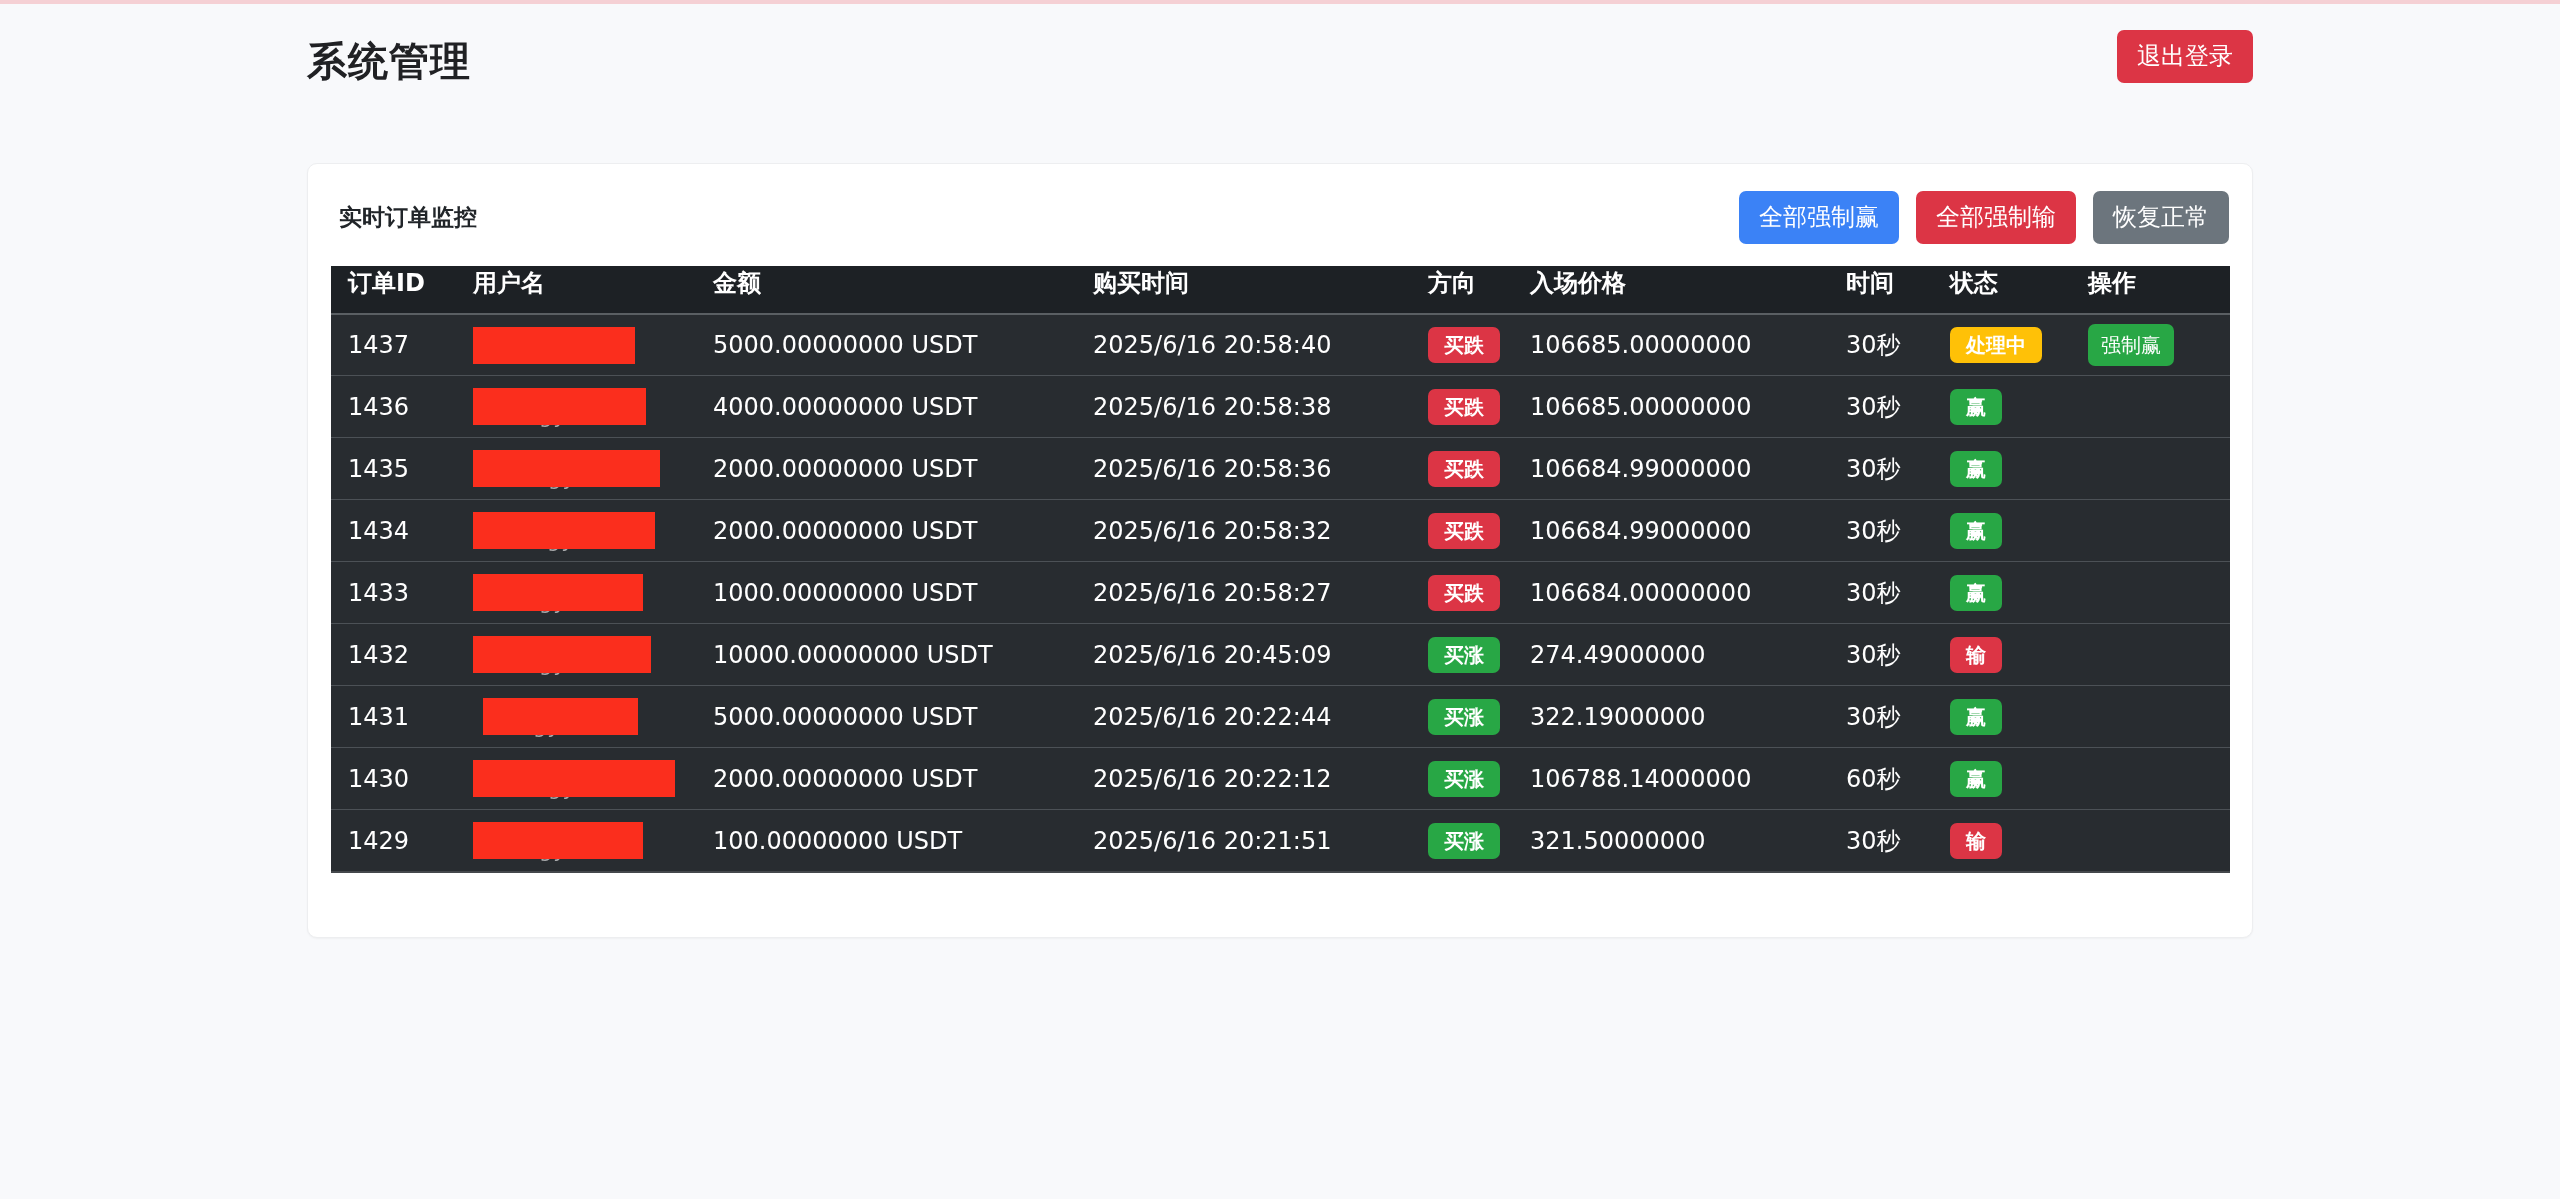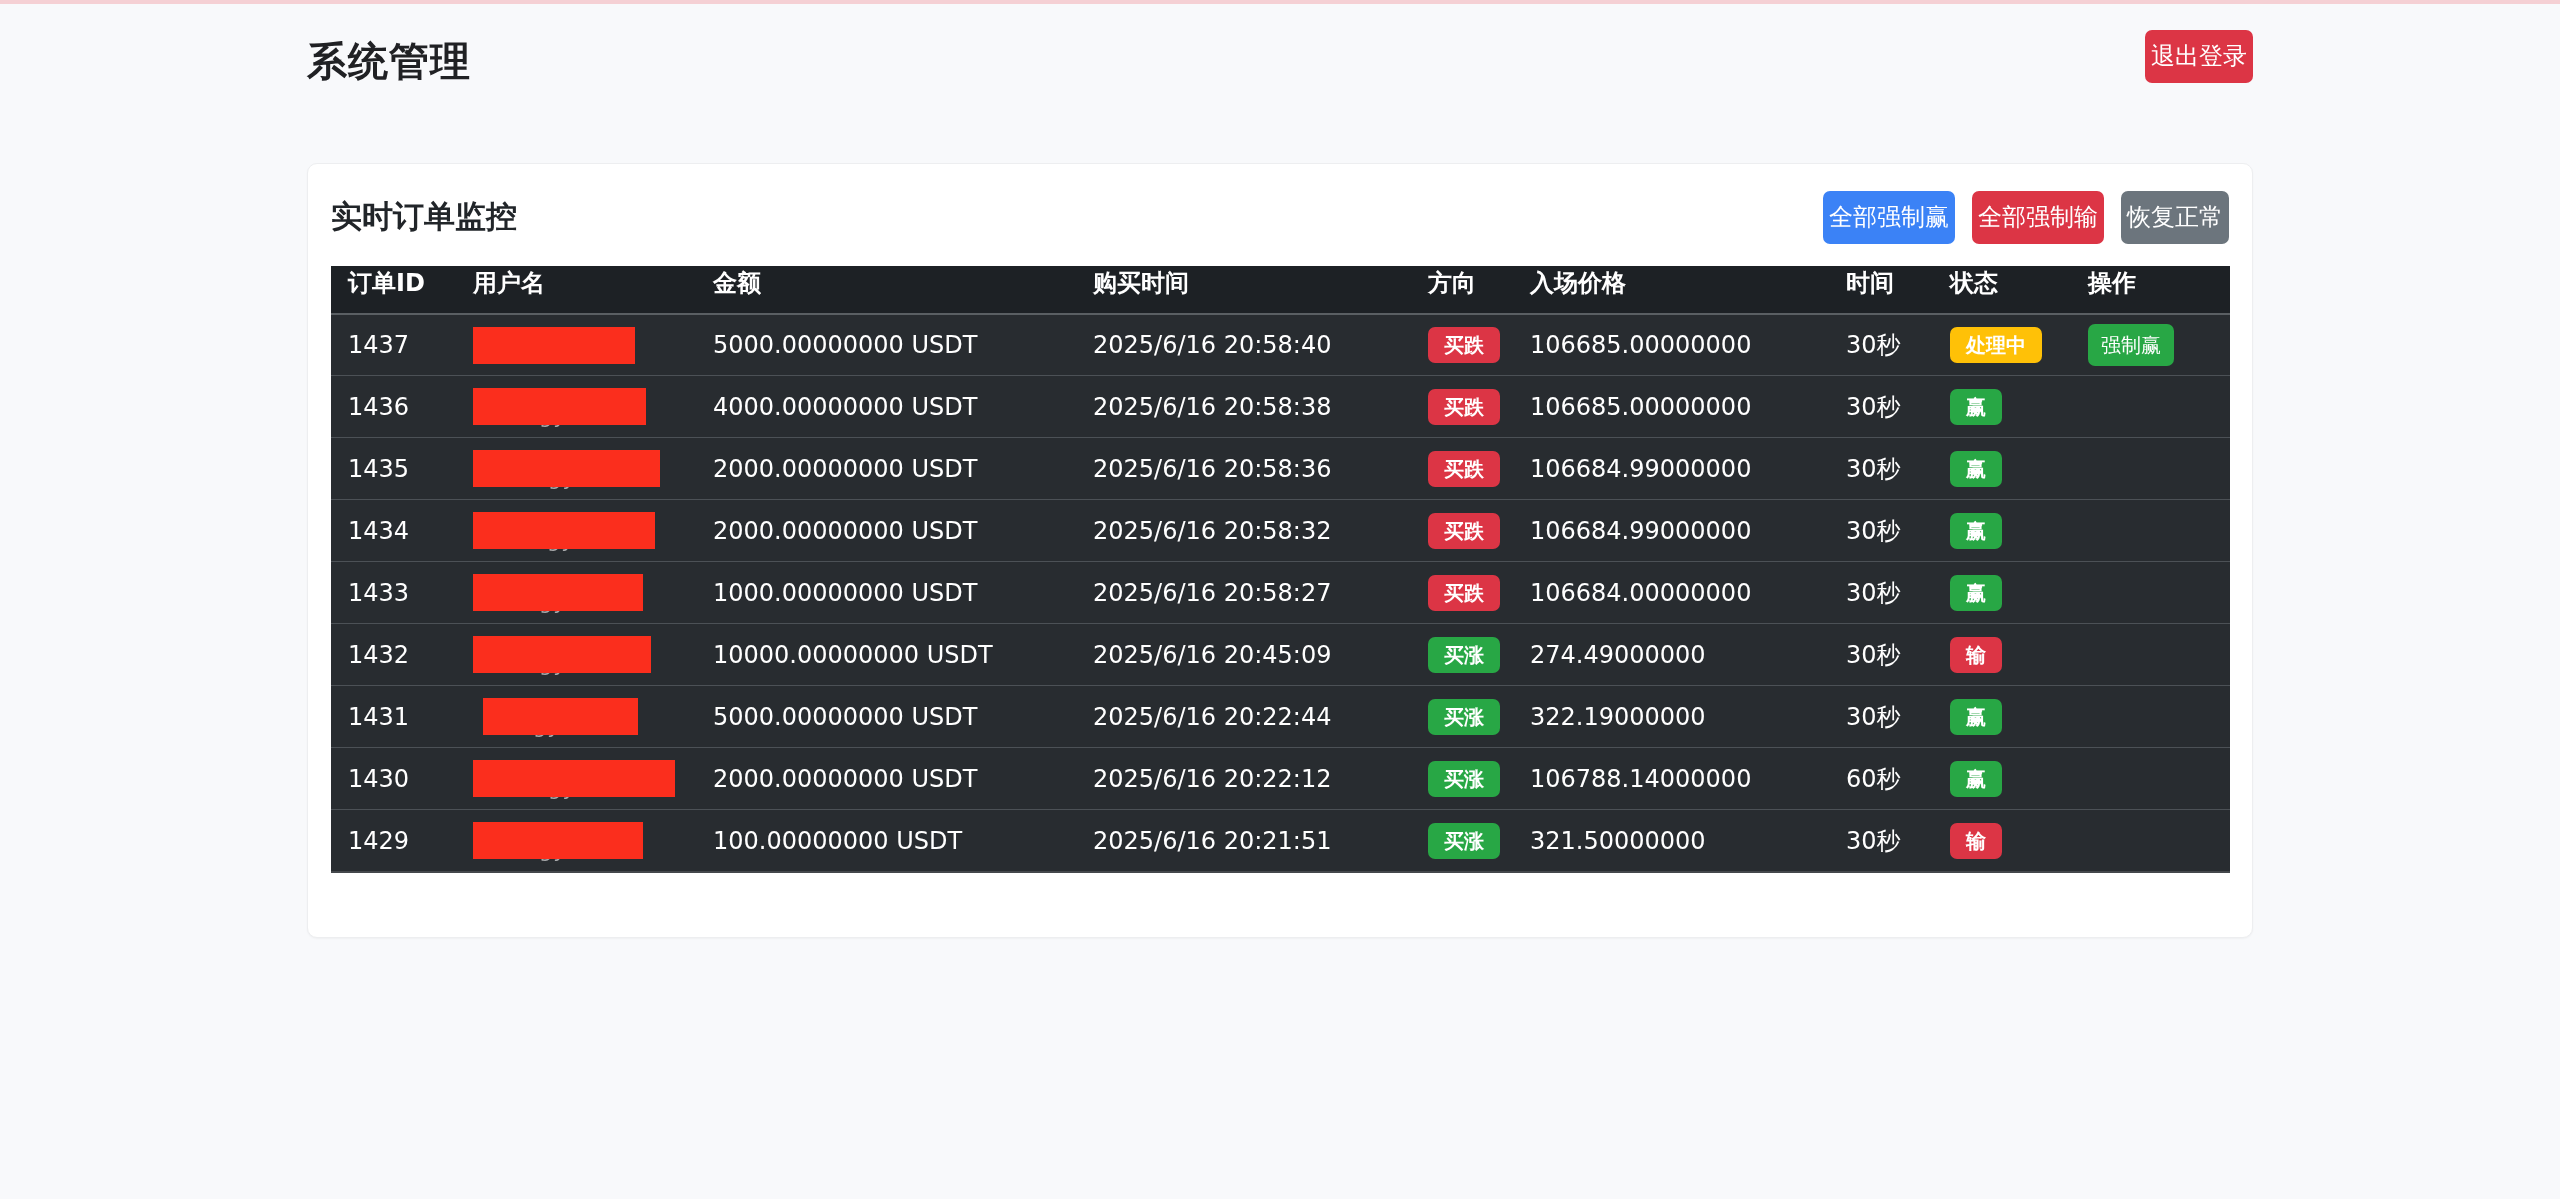--- a/index.html
+++ b/index.html
@@ -12,42 +12,42 @@
     color:#202124;
   }
   .topstrip { height:4px; background:#f5d0d4; }
   .container { width:1946px; margin:0 auto; padding-top:26px; }
 
   .header-row { display:flex; justify-content:space-between; align-items:flex-start; }
   h1.page-title { font-size:40px; font-weight:700; margin:4px 0 40px 0; letter-spacing:1px; }
 
   .btn {
     border:none; border-radius:7px; color:#fff; font-size:24px;
-    padding:12px 6px; cursor:pointer; font-family:inherit; line-height:1.2;
+    padding:12px 20px; cursor:pointer; font-family:inherit; line-height:1.2;
     white-space:nowrap;
   }
   .btn.success { background:#3b82f6; }
   .btn.danger  { background:#dc3545; }
   .btn.secondary { background:#6c757d; }
 
   .tabs { display:flex; border-bottom:1px solid #dee2e6; }
   .tab {
     font-size:24px; padding:15px 23px; color:#0d6efd; cursor:pointer;
     border:1px solid transparent; border-radius:8px 8px 0 0; margin-bottom:-1px;
     white-space:nowrap; line-height:1.2;
   }
   .tab.active { background:#fff; color:#3c4043; border-color:#dee2e6 #dee2e6 #fff; }
 
   .card {
     background:#fff; border:1px solid #edeef0; border-radius:10px;
     margin-top:34px; padding:23px 23px 64px 23px;
     box-shadow:0 1px 2px rgba(0,0,0,.04);
   }
   .card-head { display:flex; justify-content:space-between; align-items:center; margin:4px 0 22px 0; }
-  .card-head h2 { font-size:31px; font-weight:600; margin:0; color:#212529; }
+  .card-head h2 { font-size:23px; font-weight:600; margin:8px; color:#212529; }
   .actions { display:flex; gap:17px; }
 
   table.orders {
     width:100%; border-collapse:collapse; table-layout:fixed; font-size:24px;
   }
   table.orders thead th {
     background:#1d2125; color:#fff; text-align:left; font-weight:700;
     padding:1px 8px 14px 0; white-space:nowrap;
   }
   table.orders thead th:first-child { padding-left:17px; }

